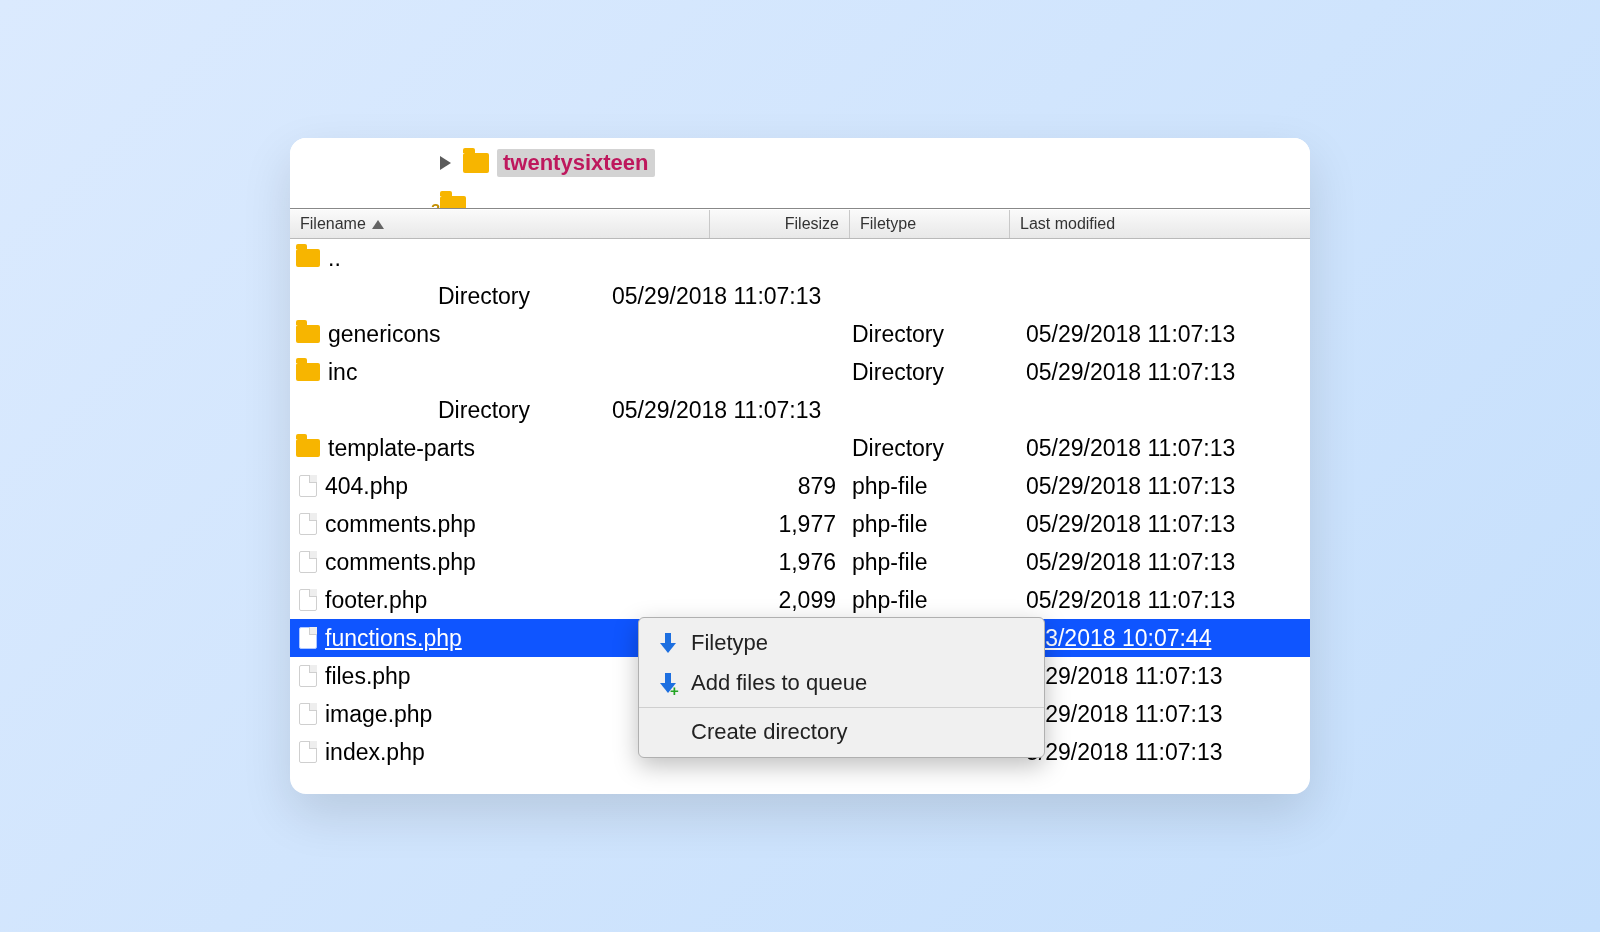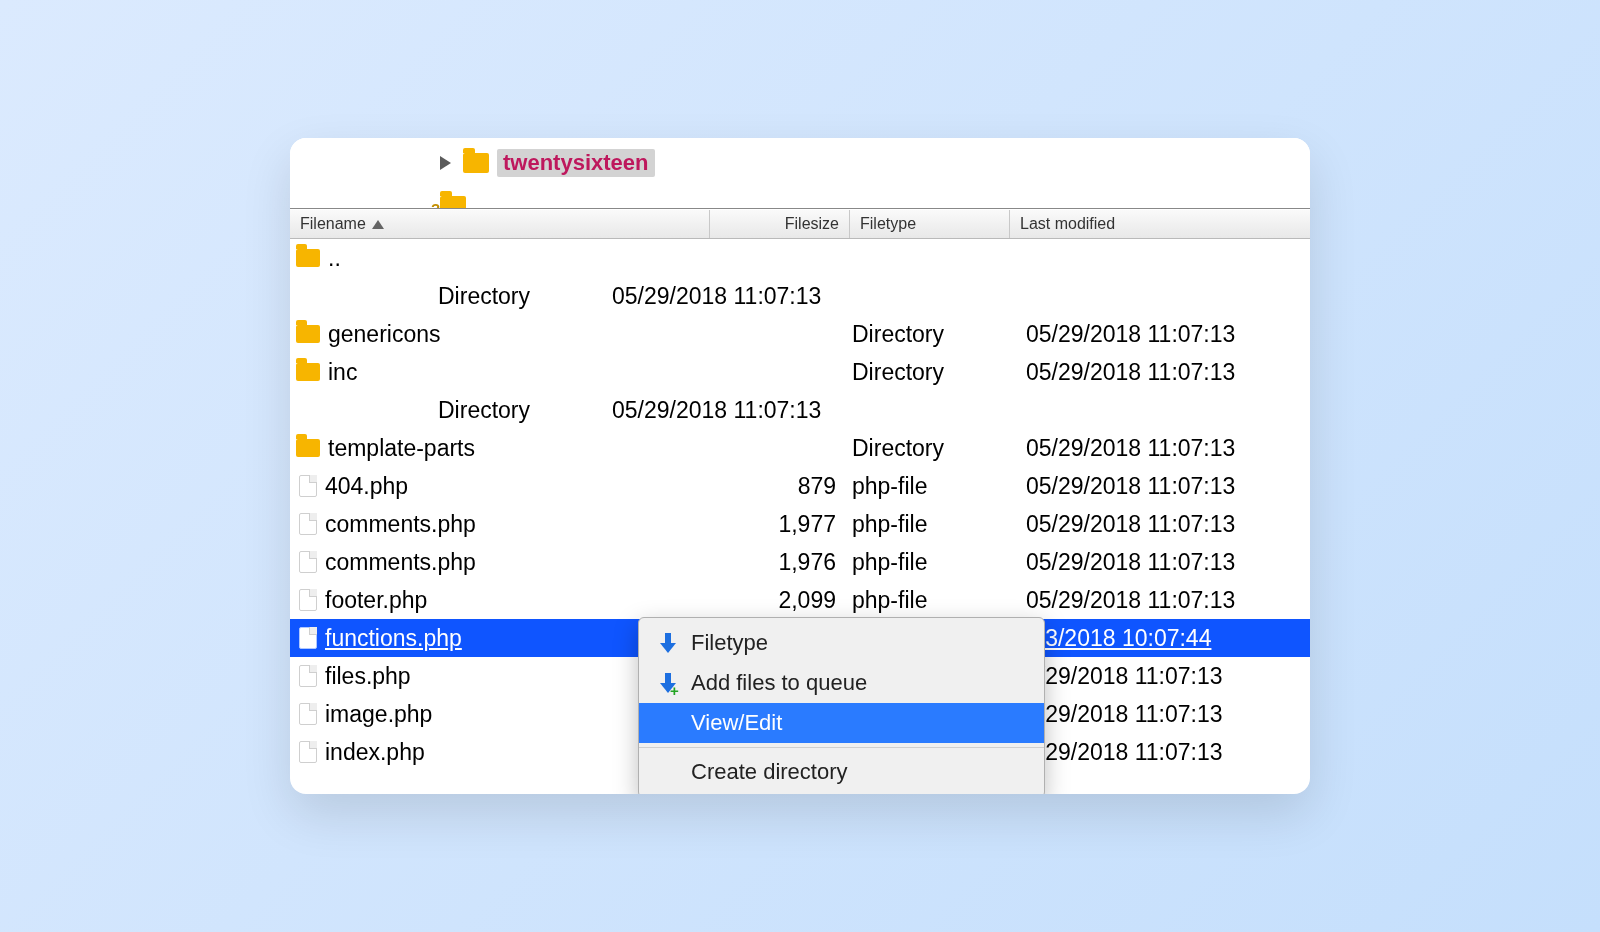--- a/index.html
+++ b/index.html
@@ -412,24 +412,20 @@
       <span>Filetype</span>
     </div>
     <div class="menu-item">
       <span class="menu-icon-slot">
           <span class="dl-arrow plus">
             <span class="plus-badge">+</span>
           </span>
         </span>
       <span>Add files to queue</span>
     </div>
-    <div class="menu-item highlight">
-      <span class="menu-icon-slot"></span>
-      <span>View/Edit</span>
-    </div>
     <div class="menu-sep"></div>
     <div class="menu-item">
       <span class="menu-icon-slot"></span>
       <span>Create directory</span>
     </div>
   </div>
 
 </div>
 
 </body></html>

